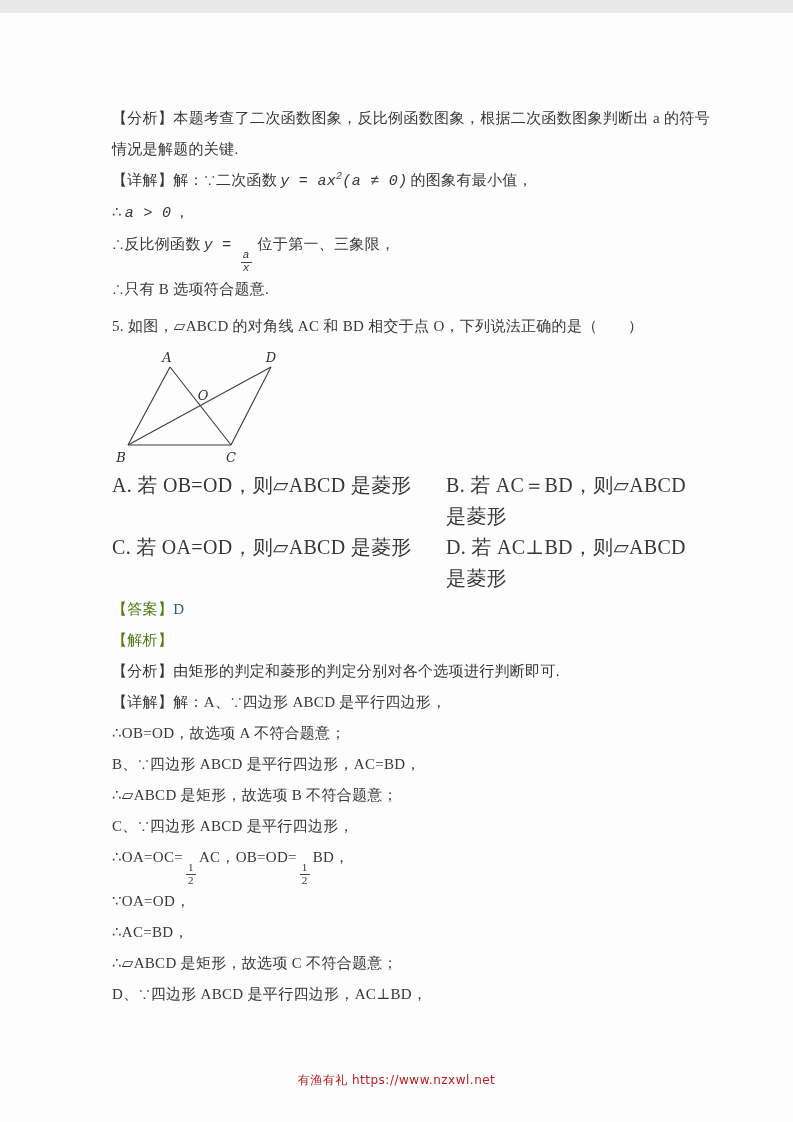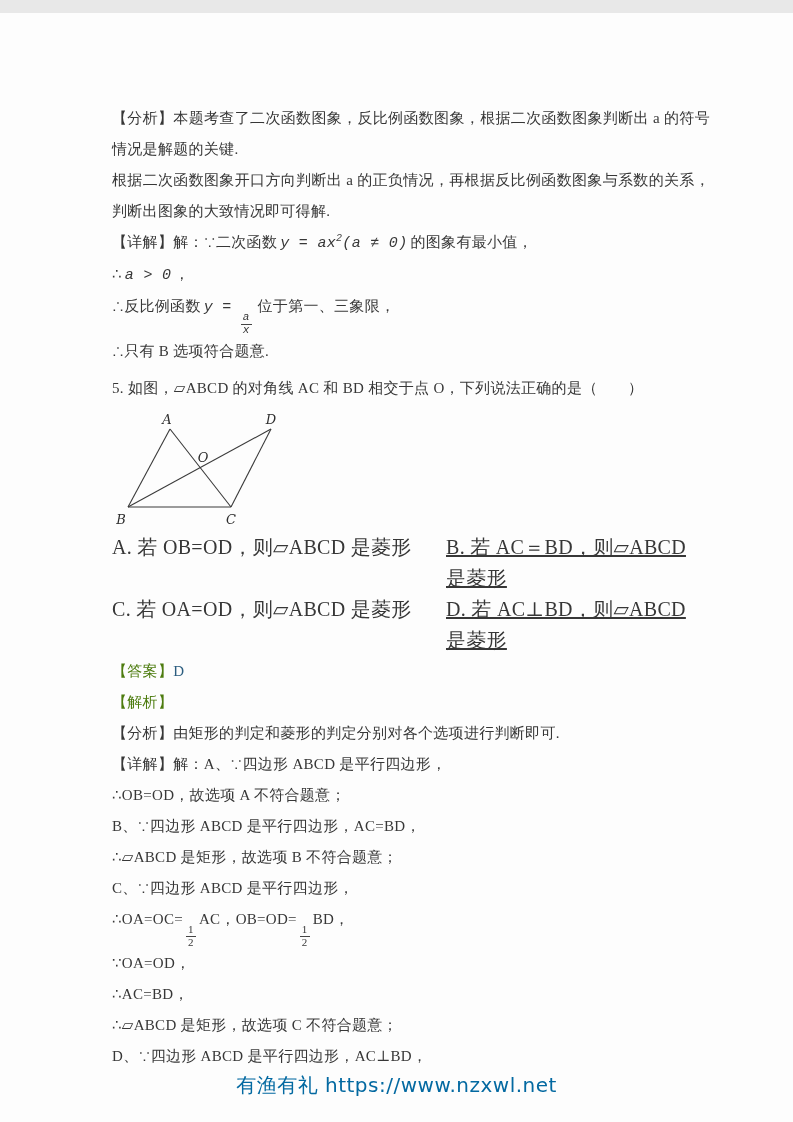--- a/index.html
+++ b/index.html
@@ -12,35 +12,34 @@
   .frac{display:inline-flex;flex-direction:column;align-items:center;vertical-align:-9px;
         line-height:1.05;font-size:11px;margin:0 3px;}
   .frac .fnum{border-bottom:1px solid #444;padding:0 2px;}
   .frac.mathi .fnum,.frac.mathi .fden{font-style:italic;}
   .qstem{margin-top:6px;}
   .fig{margin:8px 0 2px 2px;display:block;}
   .fig line{stroke:#3a3a3a;stroke-width:1.1;}
   .fig text{font-size:13px;font-style:italic;fill:#2d2d2d;font-family:"DejaVu Serif","Liberation Serif",serif;}
   .optrow{display:flex;font-size:20px;line-height:31px;letter-spacing:.3px;}
   .optcell{width:334px;}
-  .optcell.rightcol{flex:1;text-decoration:underline;}
+  .optcell.rightcol{flex:1;}
   .blue{color:#4d7c0f;}
   .ansletter{color:#2b5d7f;}
   .footer{position:absolute;left:0;top:1059px;width:100%;text-align:center;
-          font-family:"DejaVu Sans","Liberation Sans",sans-serif;font-size:20px;
-          color:#0369a1;letter-spacing:.5px;}
+          font-family:"DejaVu Sans","Liberation Sans",sans-serif;font-size:12px;
+          color:#b91c1c;letter-spacing:.5px;}
 </style>
 </head>
 <body>
 
 <div class="page">
   <div class="content">
 
     <p class="ln">【分析】本题考查了二次函数图象，反比例函数图象，根据二次函数图象判断出 a 的符号情况是解题的关键.</p>
-    <p class="ln">根据二次函数图象开口方向判断出 a 的正负情况，再根据反比例函数图象与系数的关系，判断出图象的大致情况即可得解.</p>
 
     <p class="ln"><span>【详解】解：∵二次函数</span><span class="mathi"><span>y = ax</span><sup>2</sup><span>(a ≠ 0)</span></span><span>的图象有最小值，</span></p>
 
     <p class="ln"><span>∴</span><span class="mathi">a &gt; 0</span><span>，</span></p>
 
     <p class="ln"><span>∴反比例函数</span><span class="mathi">y =</span><span class="frac mathi">
           <span class="fnum">a</span>
           <span class="fden">x</span>
         </span><span>位于第一、三象限，</span></p>
 

